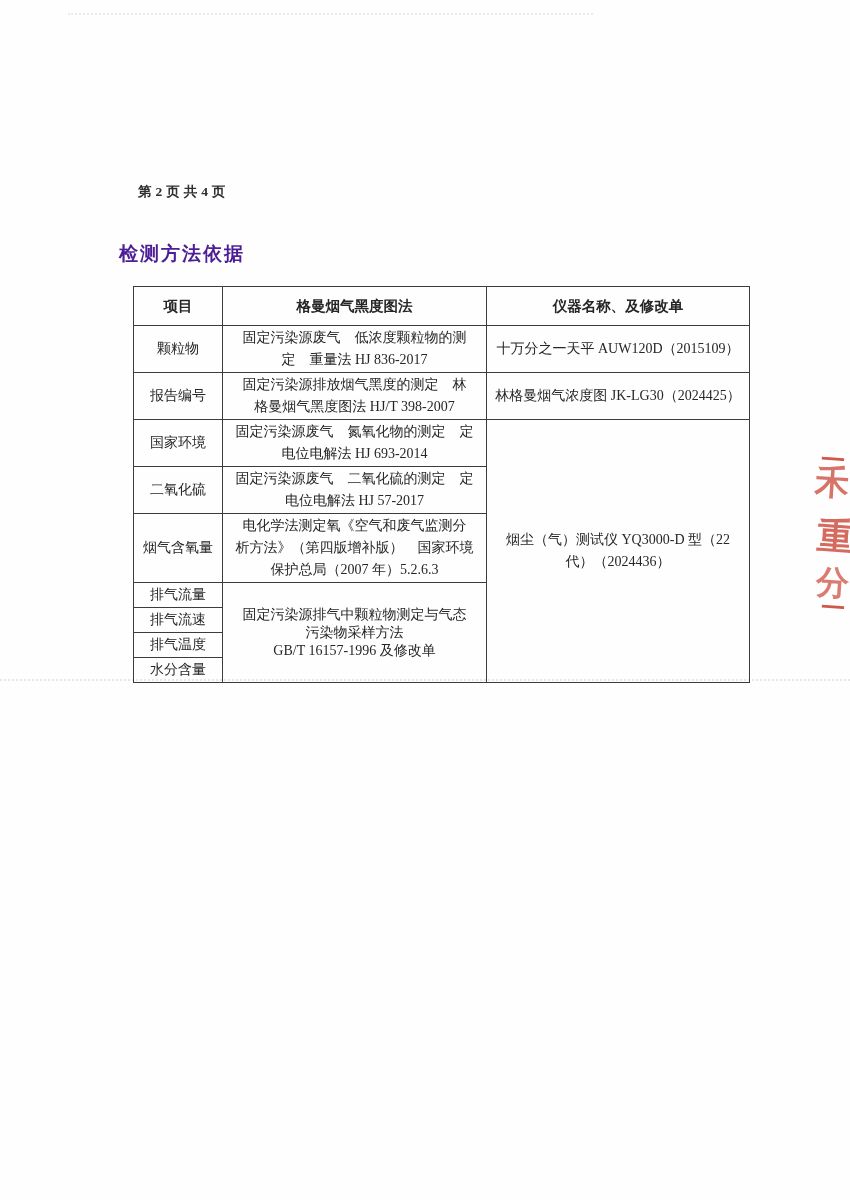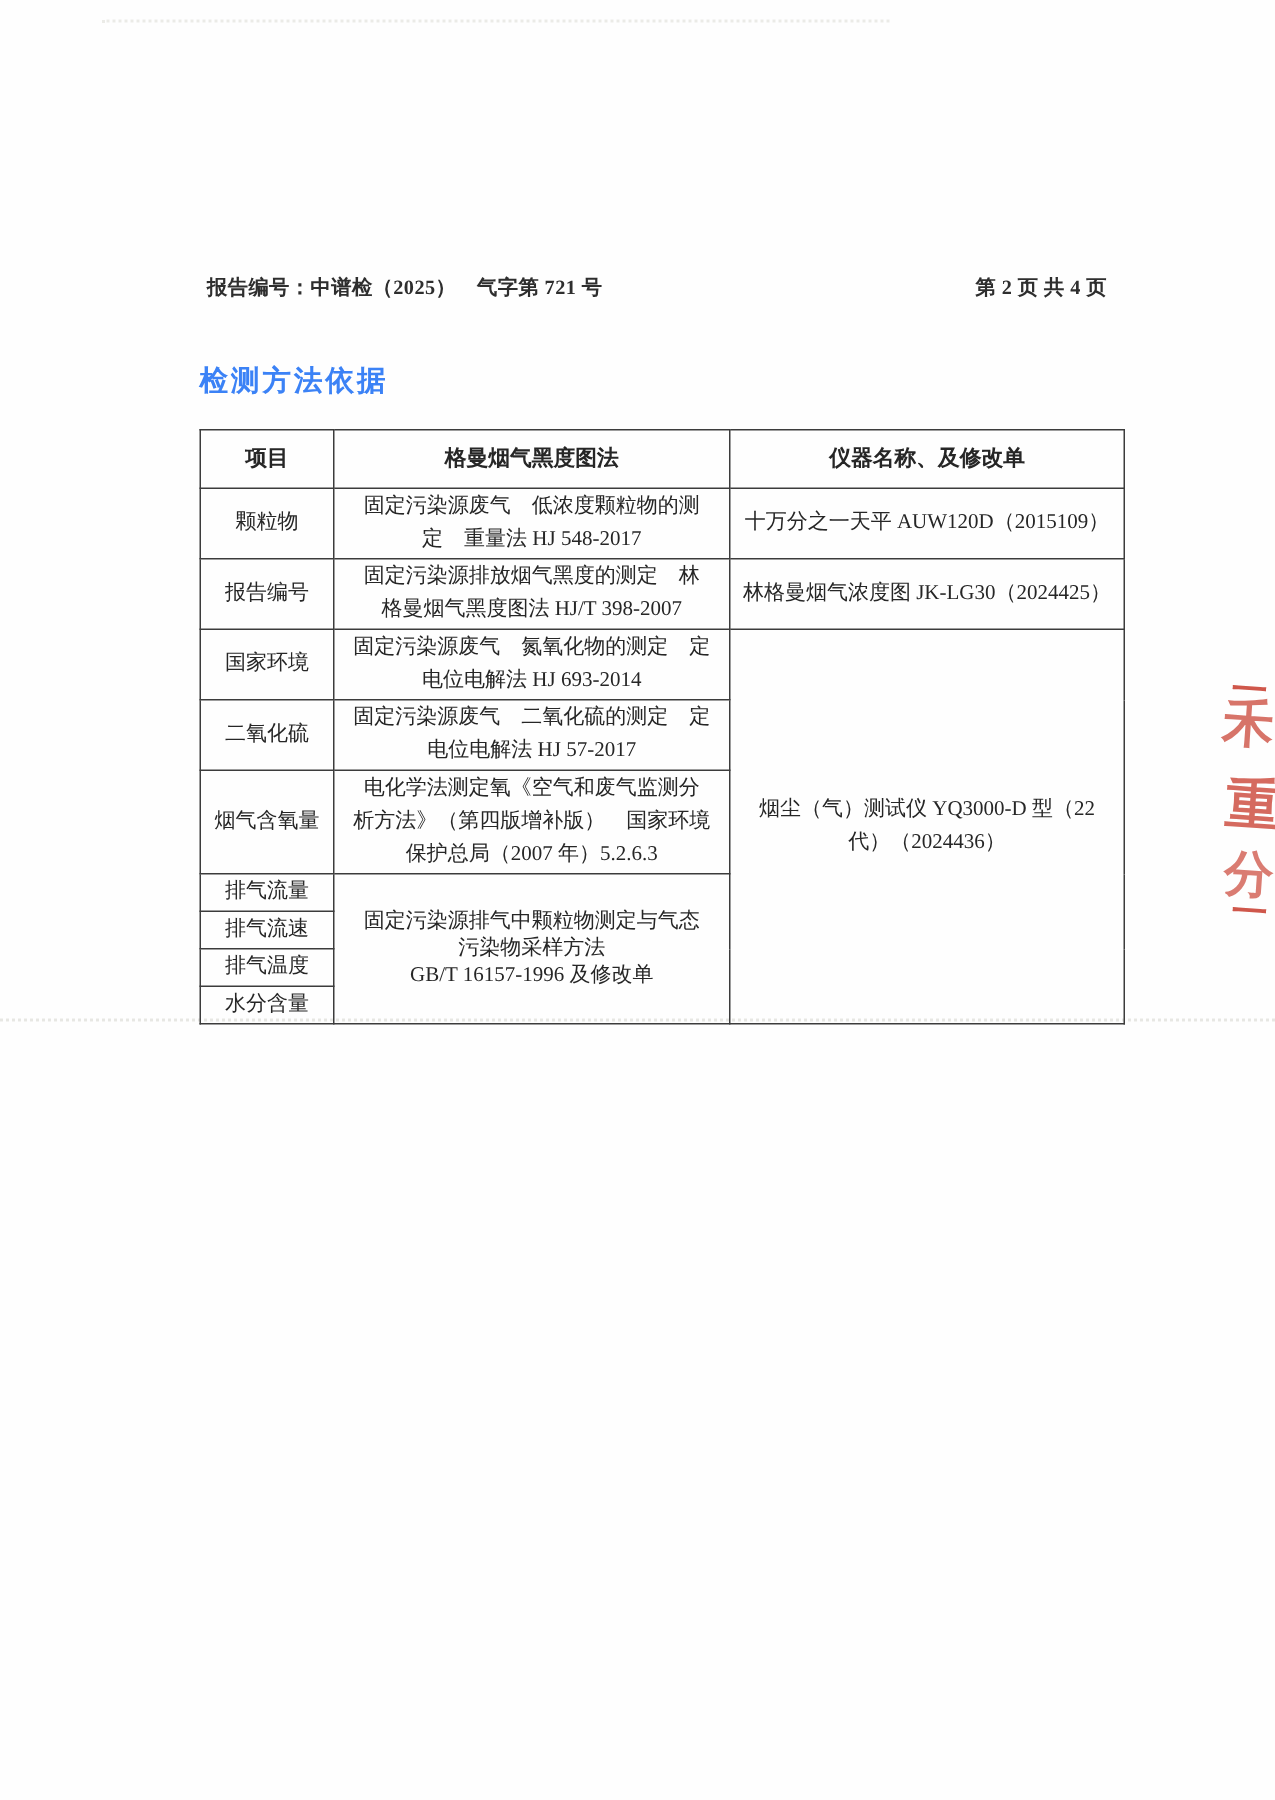--- a/index.html
+++ b/index.html
@@ -13,22 +13,22 @@
   #artifact-top{top:13px;left:68px;width:525px;}
   #artifact-fold{top:679px;left:0;width:850px;opacity:.65;}
 
   
   .doc-header{
     position:absolute;top:183px;left:138px;right:112px;
     display:flex;justify-content:space-between;align-items:baseline;
     font-size:13.5px;font-weight:bold;color:#2e2e2e;letter-spacing:.3px;
   }
   .section-title{
-    position:absolute;top:241px;left:133px;
-    font-size:19px;font-weight:bold;letter-spacing:2px;color:#3b82f6;
+    position:absolute;top:241px;left:119px;
+    font-size:19px;font-weight:bold;letter-spacing:2px;color:#4c1d95;
   }
 
   
   table.methods{
     position:absolute;top:286px;left:133px;width:616px;
     border-collapse:collapse;table-layout:fixed;
   }
   table.methods col.c1{width:89px;}
   table.methods col.c2{width:264px;}
   table.methods col.c3{width:263px;}
@@ -60,42 +60,41 @@
   .seal .f3{left:816px;top:561px;font-size:33px;opacity:.7;}
   .seal .f4{left:821px;top:592px;font-size:24px;opacity:.9;}
 </style>
 </head>
 <body>
 
 <div class="artifact" id="artifact-top"></div>
 <div class="artifact" id="artifact-fold"></div>
 
 <div class="doc-header">
-  <span>报告编号：中谱检（2025）　气字第 721 号</span>
   <span>第 2 页  共 4 页</span>
 </div>
 
 <div class="section-title">检测方法依据</div>
 
 <table class="methods">
   <colgroup>
       <col class="c1">
       <col class="c2">
       <col class="c3">
     </colgroup>
   <tbody>
       <tr class="rh">
     <th>项目</th>
     <th>格曼烟气黑度图法</th>
     <th>仪器名称、及修改单</th>
   </tr>
   <tr class="r1">
     <td>颗粒物</td>
     <td>固定污染源废气　低浓度颗粒物的测
-定　重量法  HJ 548-2017</td>
+定　重量法  HJ 836-2017</td>
     <td>十万分之一天平 AUW120D（2015109）</td>
   </tr>
   <tr class="r2">
     <td>报告编号</td>
     <td>固定污染源排放烟气黑度的测定　林
 格曼烟气黑度图法  HJ/T 398-2007</td>
     <td>林格曼烟气浓度图 JK-LG30（2024425）</td>
   </tr>
   <tr class="r3">
     <td>国家环境</td>

